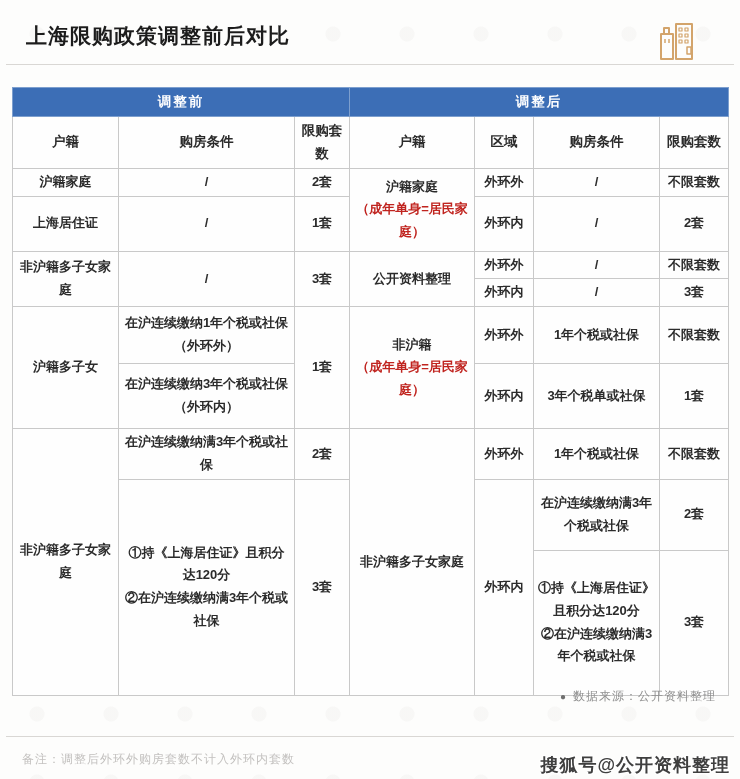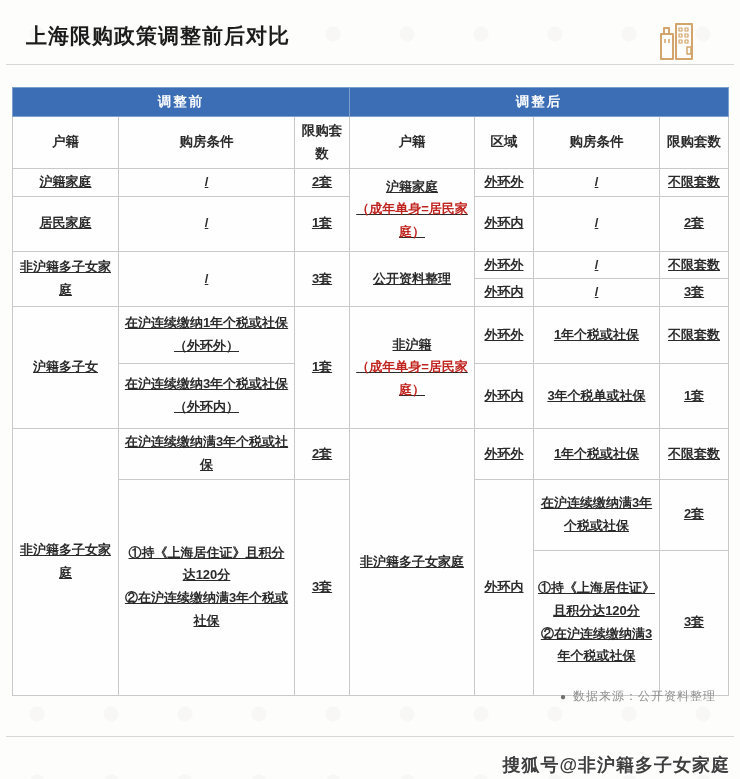--- a/index.html
+++ b/index.html
@@ -14,21 +14,21 @@
   .header { display:flex; justify-content:space-between; align-items:flex-start; padding:18px 26px 0 26px; height:64px; }
   .title { font-size:21px; font-weight:700; color:#1c1c1c; letter-spacing:1px; padding-top:4px; }
   .icon-wrap { padding-right:14px; }
   .divider { border-top:1px solid #d9d7d4; margin:0 6px; }
   .tbl-wrap { padding:22px 12px 0 12px; }
   table { border-collapse:collapse; table-layout:fixed; width:716px;border-radius:27px; }
   td, th { border:1px solid #c9c9c9; text-align:center; vertical-align:middle;
            font-size:13px; font-weight:700; color:#2b2b2b; padding:2px 4px; line-height:1.75; }
   tr.blue th { background:#3c6eb6; color:#ffffff; border-color:#7d9fce; font-size:13.5px; letter-spacing:2px; }
   tr.cols th { background:#fefefe; font-size:13.5px; }
-  td { background:#fefefe;text-decoration:underline; }
+  td { background:#fefefe; }
   .red { color:#c0241f; }
   .preline { white-space:pre-line; }
   .hukou2 span { display:block; }
   tr.hb { height:24px; } tr.hc { height:25px;padding-left:46px; }
   tr.r1 { height:26px; } tr.r2 { height:55px; } tr.r3 { height:25px; }
   tr.r4 { height:25px; } tr.r5 { height:57px; } tr.r6 { height:65px; }
   tr.r7 { height:37px; } tr.r8 { height:71px; } tr.r9 { height:145px; }
   .footer-divider { border-top:1px solid #d9d7d4; margin:40px 6px 0 6px; }
   .note { font-size:12px; color:#c3c1bf; padding:14px 0 0 22px; letter-spacing:1px; }
   .source { position:absolute; right:24px; top:688px; font-size:12px; color:#8f8f8f; letter-spacing:1px; }
@@ -99,21 +99,21 @@
         <td rowspan="2" class="hukou2">
           <span>沪籍家庭</span>
           <span class="red">（成年单身=居民家庭）</span>
         </td>
         <td>外环外</td>
         <td>/</td>
         <td>不限套数</td>
       </tr>
 
       <tr class="r2">
-        <td>居民家庭</td>
+        <td>上海居住证</td>
         <td>/</td>
         <td>1套</td>
         <td>外环内</td>
         <td>/</td>
         <td>2套</td>
       </tr>
 
       <tr class="r3">
         <td rowspan="2">非沪籍多子女家庭</td>
         <td rowspan="2">/</td>
@@ -175,18 +175,19 @@
         <td class="preline">①持《上海居住证》且积分达120分
 ②在沪连续缴纳满3年个税或社保</td>
         <td>3套</td>
       </tr>
 
     </tbody>
       </table>
   </div>
 
   <div class="footer-divider"></div>
+  <div class="note">备注：调整后外环外购房套数不计入外环内套数</div>
   <div class="source">
     <span class="bullet">●</span><span>数据来源：公开资料整理</span>
   </div>
-  <div class="watermark">搜狐号@非沪籍多子女家庭</div>
+  <div class="watermark">搜狐号@公开资料整理</div>
 
 </div>
 
 </body></html>

